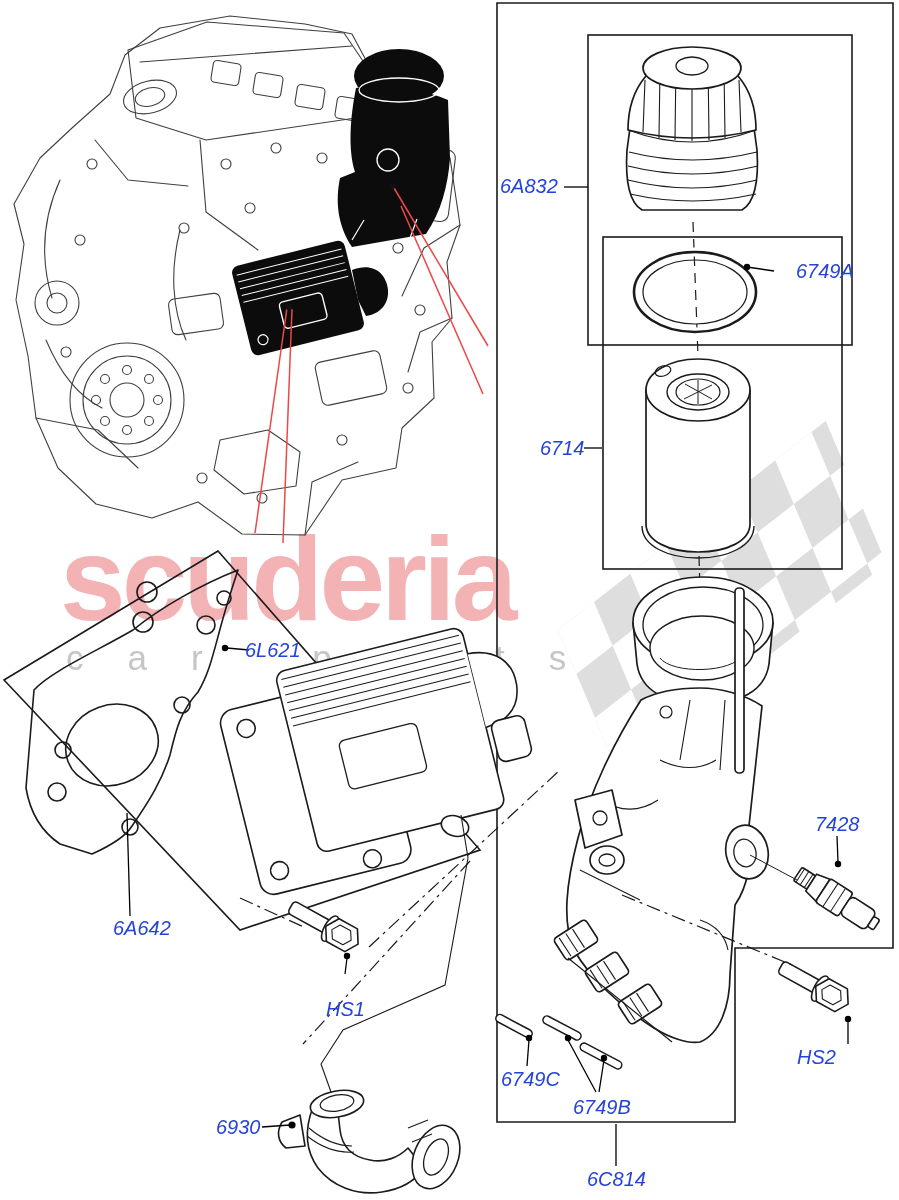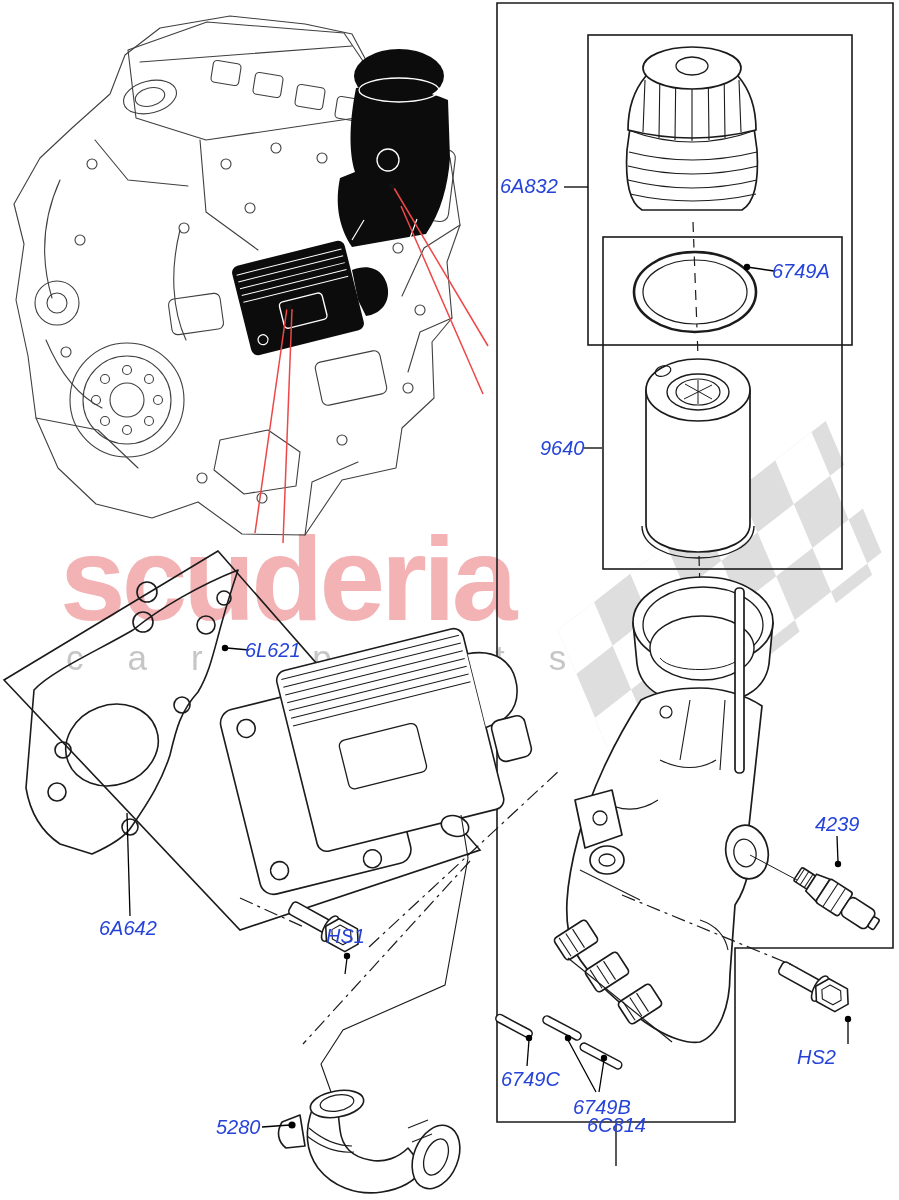--- a/index.html
+++ b/index.html
@@ -275,24 +275,24 @@
         <circle cx="347" cy="956" r="3.2"></circle>
       <circle cx="848" cy="1019" r="3.2"></circle>
         <circle cx="529" cy="1038" r="3.2"></circle>
       <circle cx="568" cy="1038" r="3.2"></circle>
         <circle cx="604" cy="1058" r="3.2"></circle>
       <circle cx="292" cy="1125" r="3.6"></circle>
     </g>
   </svg>
 
   <div class="part-label" style="left:500px;top:176px">6A832</div>
-  <div class="part-label" style="left:772px;top:261px">6749A</div>
-  <div class="part-label" style="left:540px;top:438px">9640</div>
+  <div class="part-label" style="left:796px;top:261px">6749A</div>
+  <div class="part-label" style="left:540px;top:438px">6714</div>
   <div class="part-label" style="left:245px;top:640px">6L621</div>
-  <div class="part-label" style="left:99px;top:918px">6A642</div>
-  <div class="part-label" style="left:815px;top:814px">4239</div>
-  <div class="part-label" style="left:326px;top:926px">HS1</div>
+  <div class="part-label" style="left:113px;top:918px">6A642</div>
+  <div class="part-label" style="left:815px;top:814px">7428</div>
+  <div class="part-label" style="left:326px;top:999px">HS1</div>
   <div class="part-label" style="left:797px;top:1047px">HS2</div>
   <div class="part-label" style="left:501px;top:1069px">6749C</div>
   <div class="part-label" style="left:573px;top:1097px">6749B</div>
-  <div class="part-label" style="left:587px;top:1115px">6C814</div>
-  <div class="part-label" style="left:216px;top:1117px">5280</div>
+  <div class="part-label" style="left:587px;top:1169px">6C814</div>
+  <div class="part-label" style="left:216px;top:1117px">6930</div>
 </div>
 
 </body></html>

